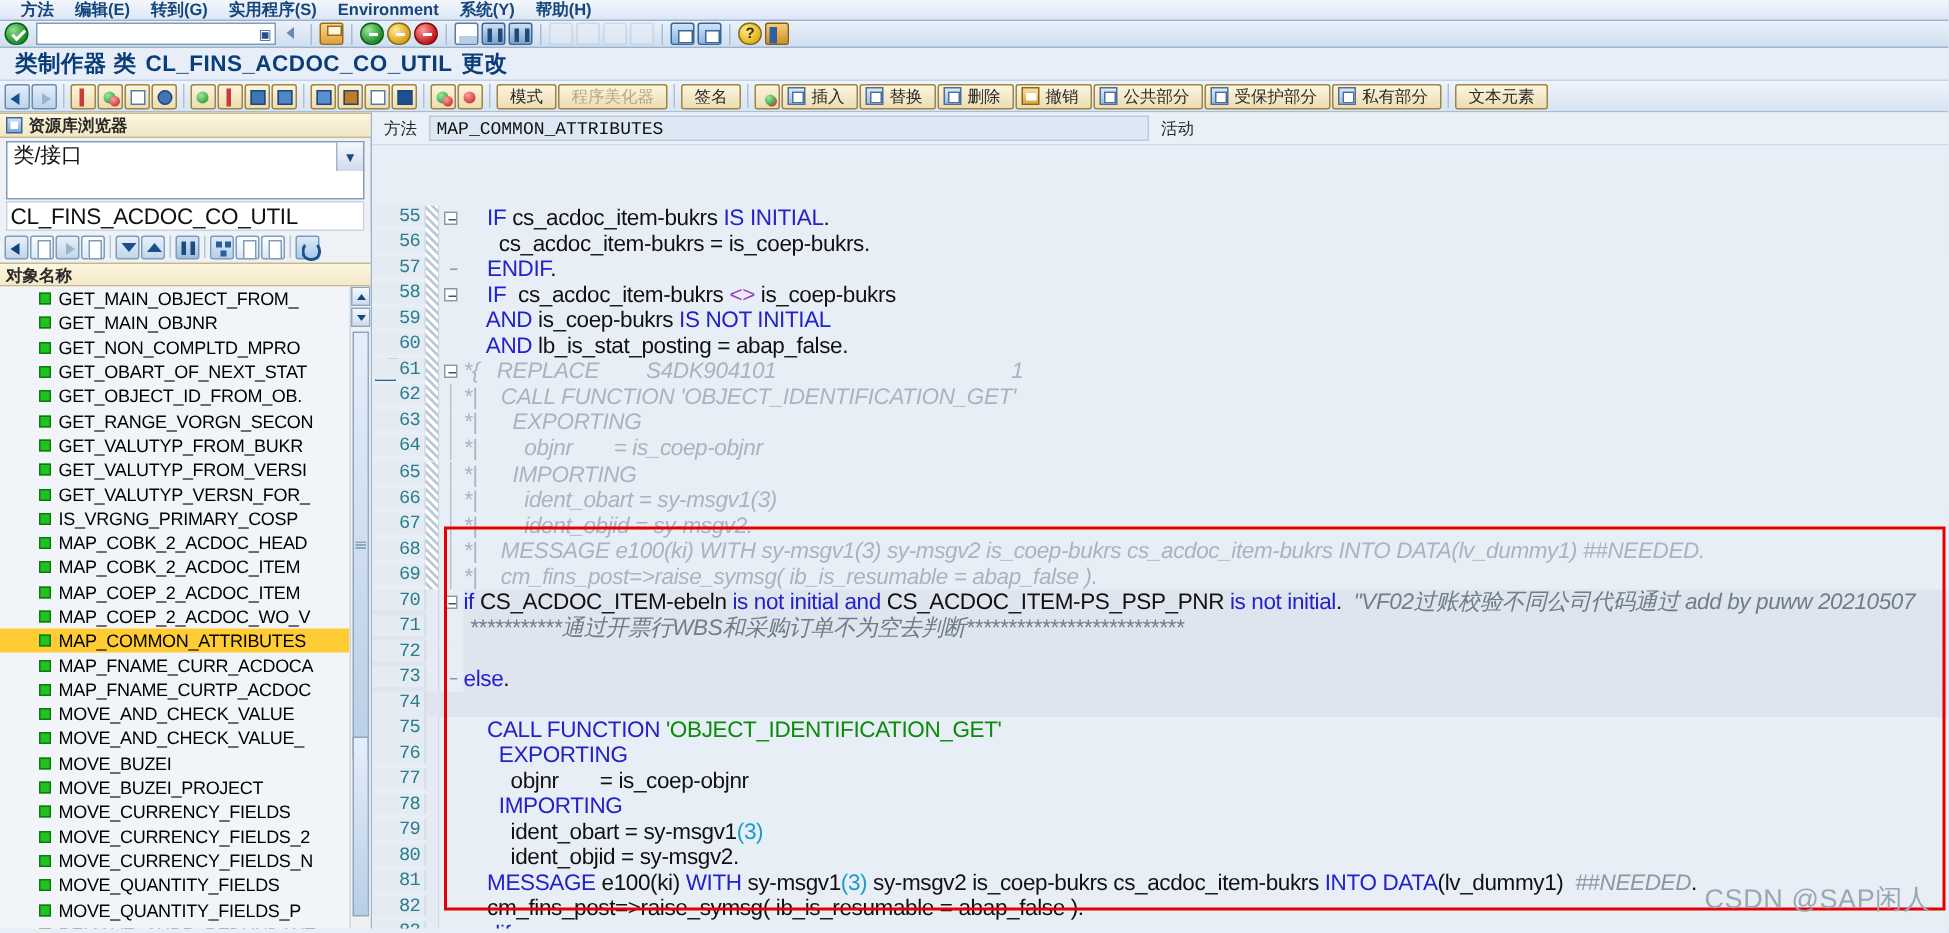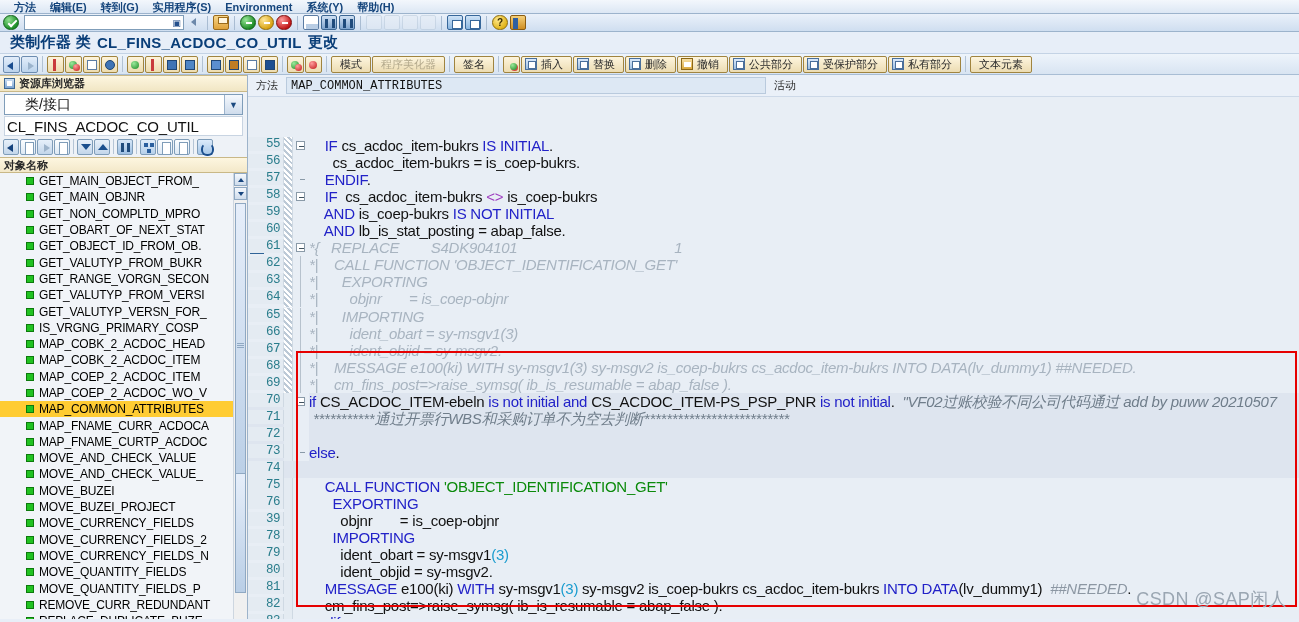--- a/index.html
+++ b/index.html
@@ -138,23 +138,23 @@
   .panelhdr {
     height:17px; background:linear-gradient(#fdf6e0,#f1e6c4);
     border:1px solid #c9b887; border-left:0; border-right:0;
     display:flex; align-items:center; gap:4px; padding-left:4px;
     font-size:11px; color:#2a2a2a; font-weight:bold;
   }
   .hdr-ico{ width:11px;height:11px;background:linear-gradient(#cfe0f3,#7ea6d2);border:1px solid #3d6793;position:relative;}
   .hdr-ico:after{content:"";position:absolute;left:2px;top:2px;width:5px;height:5px;background:#fff;}
   .selectrow { padding: 2px 4px 0 4px; }
   .fakeselect {
-    width:100%; height:21px; background:#fff; border:1px solid #7f9db9;
-    display:flex; align-items:flex-end; justify-content:space-between;
-    font-size:14px; color:#111; padding-left:20px;
+    width:100%; height:39px; background:#fff; border:1px solid #7f9db9;
+    display:flex; align-items:flex-start; justify-content:space-between;
+    font-size:14px; color:#111; padding-left:4px;
   }
   .fakeselect .cv { width:18px; height:19px; background:linear-gradient(#f4f8fd,#cfdcec);
     border-left:1px solid #9cb3cc; display:flex;align-items:center;justify-content:center;
     font-size:9px; color:#1b4a80;}
   .objname {
     margin: 1px 4px 0 4px; height:20px; background:#fff; border:1px solid #c8d4e2;
     font-size:15px; color:#111; display:flex; align-items:center; padding-left:2px;
     letter-spacing:-.2px;
   }
   .navtool {
@@ -472,25 +472,25 @@
             <div class="trow">
               <span class="tico"></span>
               <span>GET_OBART_OF_NEXT_STAT</span>
             </div>
             <div class="trow">
               <span class="tico"></span>
               <span>GET_OBJECT_ID_FROM_OB.</span>
             </div>
             <div class="trow">
               <span class="tico"></span>
+              <span>GET_RANGE_VORGN_SECON</span>
+            </div>
+            <div class="trow">
+              <span class="tico"></span>
               <span>GET_VALUTYP_FROM_BUKR</span>
-            </div>
-            <div class="trow">
-              <span class="tico"></span>
-              <span>GET_RANGE_VORGN_SECON</span>
             </div>
             <div class="trow">
               <span class="tico"></span>
               <span>GET_VALUTYP_FROM_VERSI</span>
             </div>
             <div class="trow">
               <span class="tico"></span>
               <span>GET_VALUTYP_VERSN_FOR_</span>
             </div>
             <div class="trow">
@@ -610,21 +610,21 @@
             <div class="codeline" style="position: absolute; left: 0px; right: 0px; top: 204.6px;"><div class="lnum">67</div><div class="hatch"></div><div class="fold"><span class="vline"></span></div><div class="code"><span class="cm">*|        ident_objid = sy-msgv2.</span></div></div>
             <div class="codeline" style="position: absolute; left: 0px; right: 0px; top: 221.65px;"><div class="lnum">68</div><div class="hatch"></div><div class="fold"><span class="vline"></span></div><div class="code"><span class="cm">*|    MESSAGE e100(ki) WITH sy-msgv1(3) sy-msgv2 is_coep-bukrs cs_acdoc_item-bukrs INTO DATA(lv_dummy1) ##NEEDED.</span></div></div>
             <div class="codeline" style="position: absolute; left: 0px; right: 0px; top: 238.7px;"><div class="lnum">69</div><div class="hatch"></div><div class="fold"><span class="vline"></span></div><div class="code"><span class="cm">*|    cm_fins_post=&gt;raise_symsg( ib_is_resumable = abap_false ).</span></div></div>
             <div class="codeline" style="position: absolute; left: 0px; right: 0px; top: 255.75px;"><div class="lnum">70</div><div class="hatch blank"></div><div class="fold"><span class="box"></span></div><div class="code"><span class="kw">if</span> CS_ACDOC_ITEM-ebeln <span class="kw">is not initial and</span> CS_ACDOC_ITEM-PS_PSP_PNR <span class="kw">is not initial</span>.  <span class="chcm">"VF02过账校验不同公司代码通过 add by puww 20210507</span></div></div>
             <div class="codeline" style="position: absolute; left: 0px; right: 0px; top: 272.8px;"><div class="lnum">71</div><div class="hatch blank"></div><div class="fold"></div><div class="code"> <span class="chcm">***********通过开票行WBS和采购订单不为空去判断**************************</span></div></div>
             <div class="codeline" style="position: absolute; left: 0px; right: 0px; top: 289.85px;"><div class="lnum">72</div><div class="hatch blank"></div><div class="fold"></div><div class="code">&nbsp;</div></div>
             <div class="codeline" style="position: absolute; left: 0px; right: 0px; top: 306.9px;"><div class="lnum">73</div><div class="hatch blank"></div><div class="fold"><span class="tick"></span></div><div class="code"><span class="kw">else</span>.</div></div>
             <div class="codeline" style="position: absolute; left: 0px; right: 16px; top: 323.95px; flex-direction: column;"><div class="lnum">74</div><div class="hatch blank"></div><div class="fold"></div><div class="code">&nbsp;</div></div>
             <div class="codeline" style="position: absolute; left: 0px; right: 0px; top: 341px;"><div class="lnum">75</div><div class="hatch blank"></div><div class="fold"></div><div class="code">    <span class="kw">CALL FUNCTION</span> <span class="lit">'OBJECT_IDENTIFICATION_GET'</span></div></div>
             <div class="codeline" style="position: absolute; left: 0px; right: 0px; top: 358.05px;"><div class="lnum">76</div><div class="hatch blank"></div><div class="fold"></div><div class="code">      <span class="kw">EXPORTING</span></div></div>
-            <div class="codeline" style="position: absolute; left: 0px; right: 0px; top: 375.1px;"><div class="lnum">39</div><div class="hatch blank"></div><div class="fold"></div><div class="code">        objnr       = is_coep-objnr</div></div>
+            <div class="codeline" style="position: absolute; left: 0px; right: 0px; top: 375.1px;"><div class="lnum">77</div><div class="hatch blank"></div><div class="fold"></div><div class="code">        objnr       = is_coep-objnr</div></div>
             <div class="codeline" style="position: absolute; left: 0px; right: 0px; top: 392.15px;"><div class="lnum">78</div><div class="hatch blank"></div><div class="fold"></div><div class="code">      <span class="kw">IMPORTING</span></div></div>
             <div class="codeline" style="position: absolute; left: 0px; right: 0px; top: 409.2px;"><div class="lnum">79</div><div class="hatch blank"></div><div class="fold"></div><div class="code">        ident_obart = sy-msgv1<span class="num">(3)</span></div></div>
             <div class="codeline" style="position: absolute; left: 0px; right: 0px; top: 426.25px;"><div class="lnum">80</div><div class="hatch blank"></div><div class="fold"></div><div class="code">        ident_objid = sy-msgv2.</div></div>
             <div class="codeline" style="position: absolute; left: 0px; right: 0px; top: 443.3px;"><div class="lnum">81</div><div class="hatch blank"></div><div class="fold"></div><div class="code">    <span class="kw">MESSAGE</span> e100(ki) <span class="kw">WITH</span> sy-msgv1<span class="num">(3)</span> sy-msgv2 is_coep-bukrs cs_acdoc_item-bukrs <span class="kw">INTO DATA</span>(lv_dummy1)  <span class="cmh">##NEEDED</span>.</div></div>
             <div class="codeline" style="position: absolute; left: 0px; right: 0px; top: 460.35px;"><div class="lnum">82</div><div class="hatch blank"></div><div class="fold"></div><div class="code">    cm_fins_post=&gt;raise_symsg( ib_is_resumable = abap_false ).</div></div>
             <div class="codeline" style="position: absolute; left: 0px; right: 0px; top: 477.4px;"><div class="lnum">83</div><div class="hatch blank"></div><div class="fold"><span class="tick"></span></div><div class="code"><span class="kw">endif</span>.</div></div>
             <div class="codeline" style="position: absolute; left: 0px; right: 0px; top: 494.45px;"><div class="lnum">84</div><div class="hatch blank"></div><div class="fold"></div><div class="code">&nbsp;</div></div>
             <div class="codeline" style="position: absolute; left: 0px; right: 0px; top: 511.5px;"><div class="lnum">85</div><div class="hatch blank"></div><div class="fold"></div><div class="code">&nbsp;</div></div>
           </div>
         <div class="redbox" id="redbox" style="left: 48px; top: 253.75px; right: 2px; height: 255.75px;"></div>

